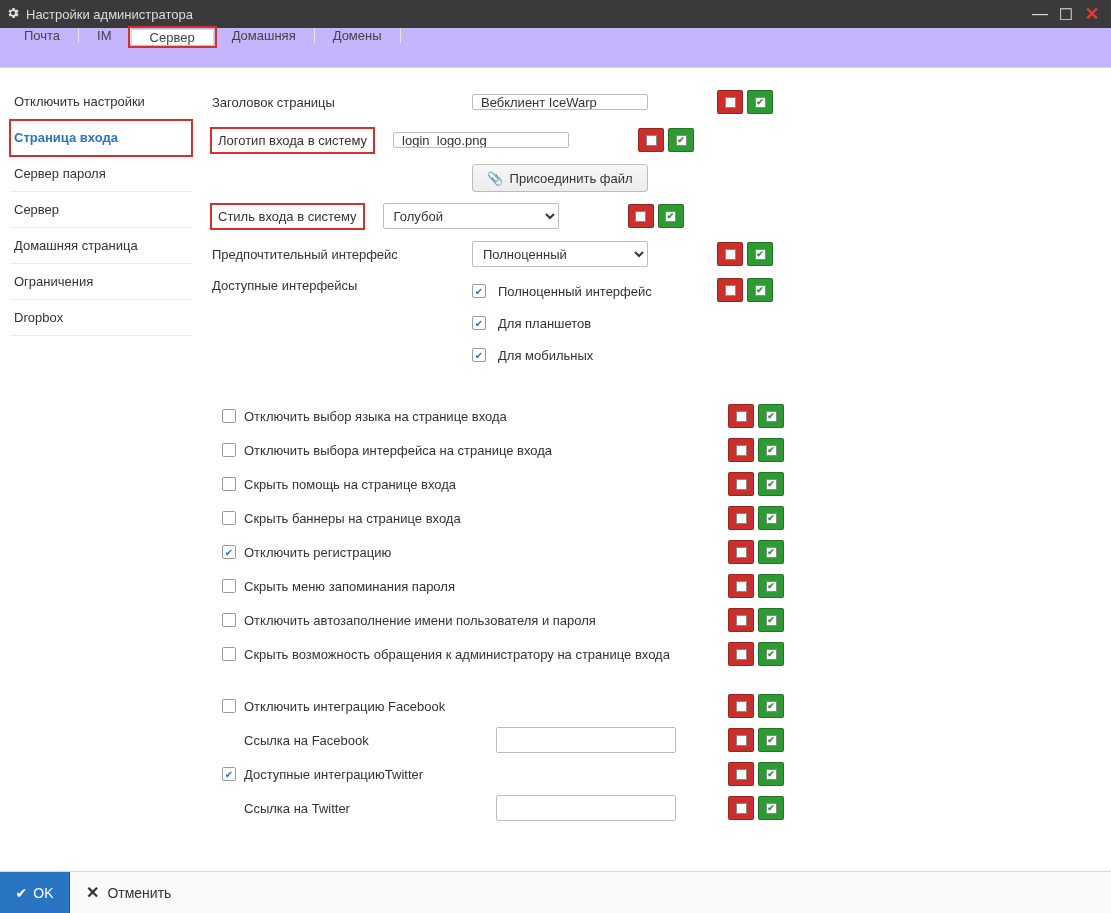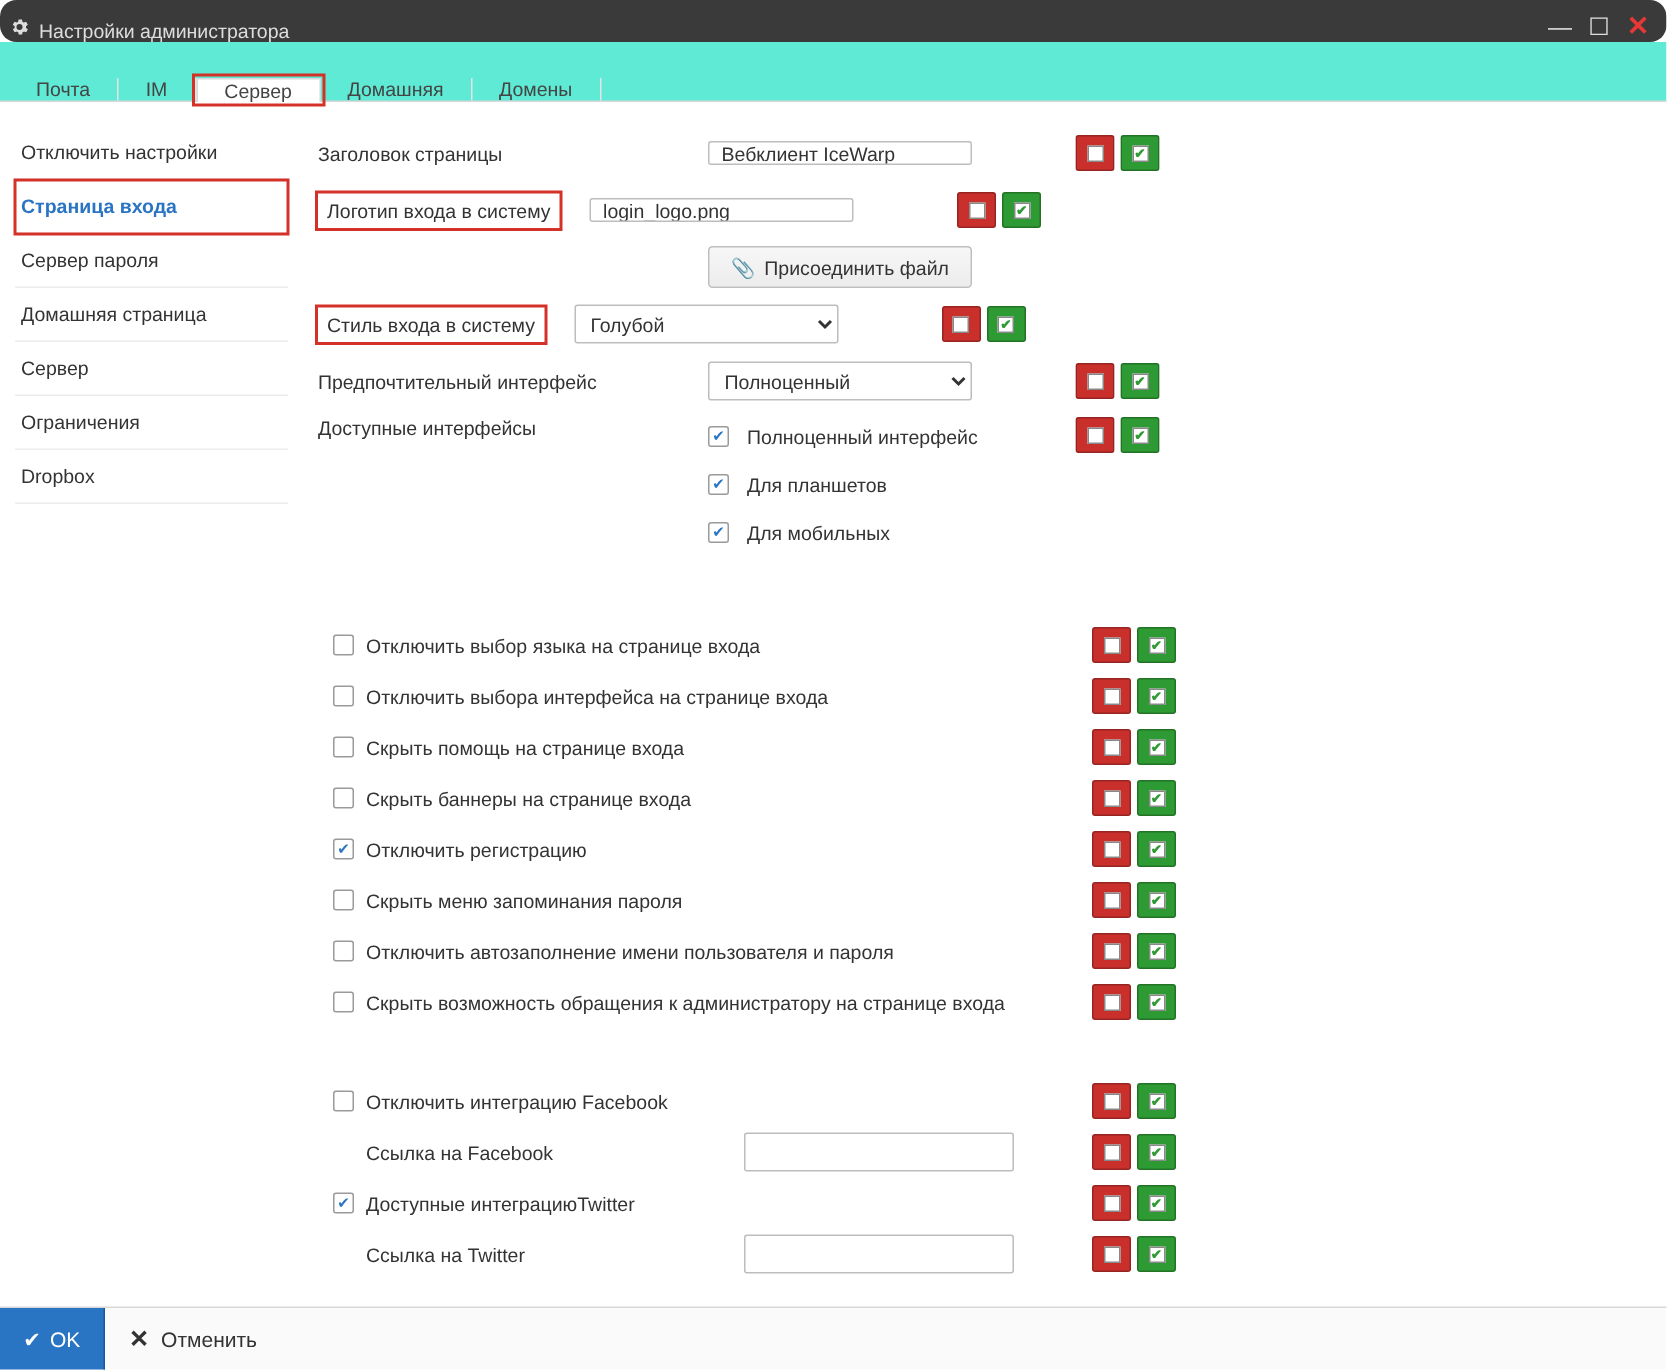--- a/index.html
+++ b/index.html
@@ -12,34 +12,33 @@
     height: 913px;
     display: flex;
     flex-direction: column;
     overflow: hidden;
   }
   .titlebar {
     background: #3a3a3a;
     color: #ddd;
     height: 28px;
     display: flex;
-    align-items: flex-end;
+    align-items: center;
     padding: 0 6px;
-    border-radius: 11px;
   }
   .titlebar .gear { margin-right: 6px; color:#ddd;}
   .titlebar .title { flex: 1; font-size: 13px; }
   .titlebar .winbtn { width: 26px; text-align: center; font-size: 16px; color:#ddd; cursor:pointer;}
   .titlebar .winbtn.close { color: #e53935; font-size:18px; font-weight:bold;}
   .tabs {
-    background: #5eead4;
+    background: #c4b5fd;
     border-bottom: 1px solid #d8d8d8;
     height: 40px;
     display: flex;
-    align-items: flex-end;
+    align-items: flex-start;
     padding-left: 6px;
   }
   .tab {
     display: flex;
     align-items: center;
     padding: 0 18px;
     color: #444;
     cursor: pointer;
     border-right: 1px solid #e4e4e4;
     font-size: 13px;
@@ -135,21 +134,21 @@
     width:14px;height:14px;border:1px solid #9a9a9a;background:#fff;border-radius:2px;display:inline-flex;align-items:center;justify-content:center;font-size:10px;color:#2a74c4;cursor:pointer;
     flex-shrink:0;
   }
   .cb.checked::after{content:"✔";}
   .cb-row {
     display:flex;align-items:center;gap:12px;
     min-height: 26px;
     margin-bottom: 6px;
   }
   .cb-label { color:#333;}
-  .section-options { margin-left: 10px; margin-top: 20px; }
+  .section-options { margin-left: 10px; margin-top: 6px; }
   .option-wide-row { display:flex; align-items:center; margin-bottom:6px; min-height:28px;}
   .option-wide-row .left { display:flex; align-items:center; gap:8px; width: 506px;}
   .option-wide-row .status-col { margin-left: 0;}
   .spacer { height: 12px;}
   .input-small { width:180px; height:26px; border:1px solid #bdbdbd; border-radius:2px; padding:2px 6px; font-size:13px;}
   .bottombar {
     height:42px;
     border-top:1px solid #d8d8d8;
     display:flex;
     align-items:center;
@@ -203,22 +202,22 @@
   <div class="tab active highlight">Сервер</div>
   <div class="tab">Домашняя</div>
   <div class="tab">Домены</div>
 </div>
 
 <div class="content">
   <div class="sidebar">
     <div class="side-item">Отключить настройки</div>
     <div class="side-item active highlight">Страница входа</div>
     <div class="side-item">Сервер пароля</div>
+    <div class="side-item">Сервер</div>
     <div class="side-item">Домашняя страница</div>
-    <div class="side-item">Сервер</div>
     <div class="side-item">Ограничения</div>
     <div class="side-item">Dropbox</div>
   </div>
 
   <div class="main">
 
     <div class="row">
       <div class="label-col">Заголовок страницы</div>
       <div class="input-col"><input class="text-input" value="Вебклиент IceWarp" style=""></div>
       <div class="status-col">

